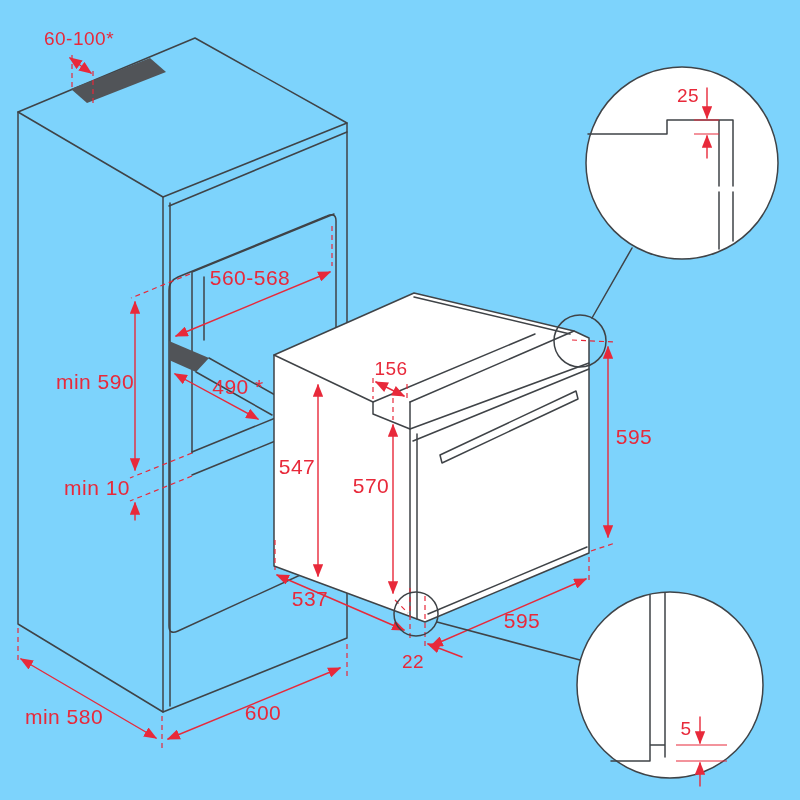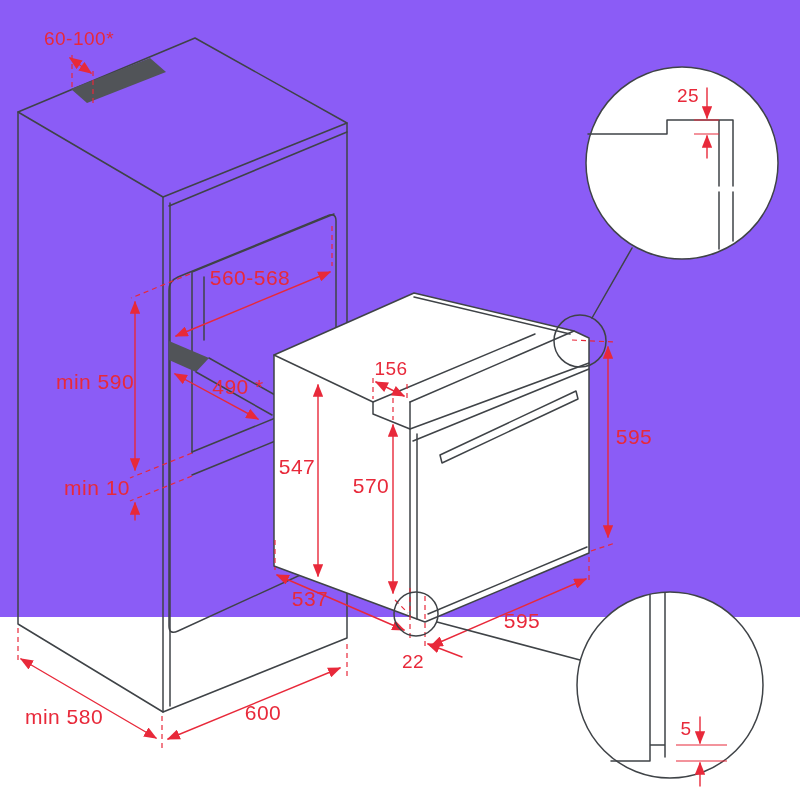--- a/index.html
+++ b/index.html
@@ -7,22 +7,22 @@
     padding: 0;
     background: #ffffff;
     width: 800px;
     height: 800px;
     overflow: hidden;
     font-family: "Liberation Sans", sans-serif;
   }
   .stage {
     position: relative;
     width: 800px;
-    height: 617px;
-    background: #8b5cf6;
+    height: 800px;
+    background: #7dd3fc;
   }
   svg { display: block; }
   .ln  { stroke: #3f4347; stroke-width: 1.5; fill: none; stroke-linejoin: round; stroke-linecap: round; }
   .lnf { stroke: #3f4347; stroke-width: 1.5; fill: #ffffff; stroke-linejoin: round; }
   .dk  { fill: #515458; stroke: none; }
   .dim { stroke: #e8293a; stroke-width: 1.4; fill: none; stroke-linecap: round; }
   .dsh { stroke: #e8293a; stroke-width: 1.2; fill: none; stroke-dasharray: 5 4; stroke-linecap: butt; }
   .tick{ stroke: #e8293a; stroke-width: 1.2; fill: none; }
   text.dimlab {
     fill: #e8293a;

